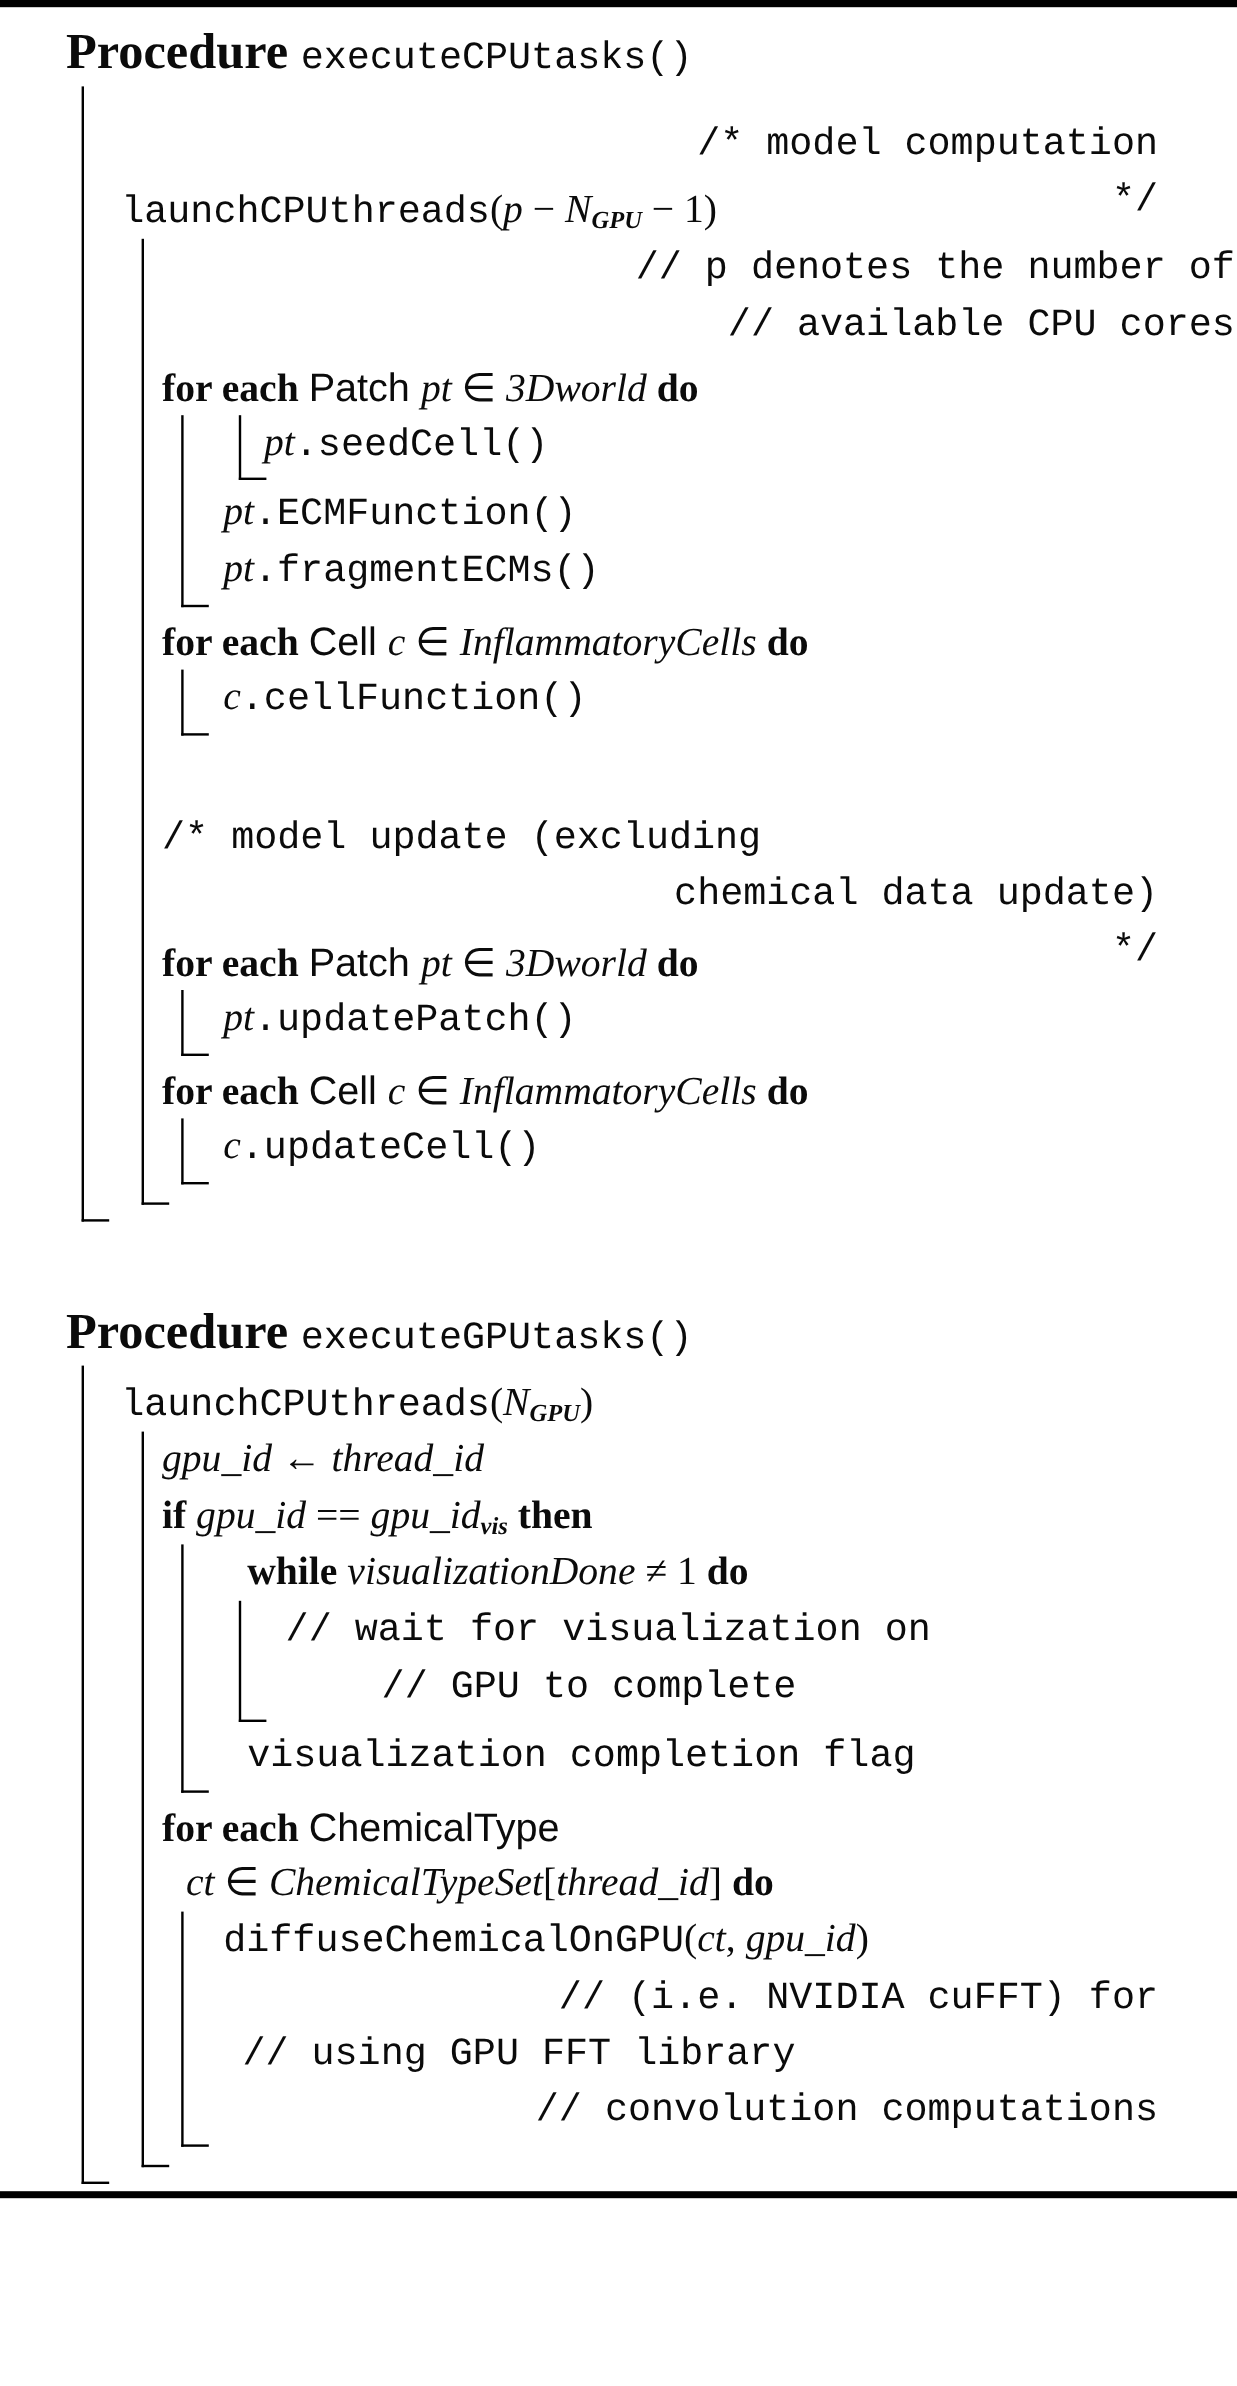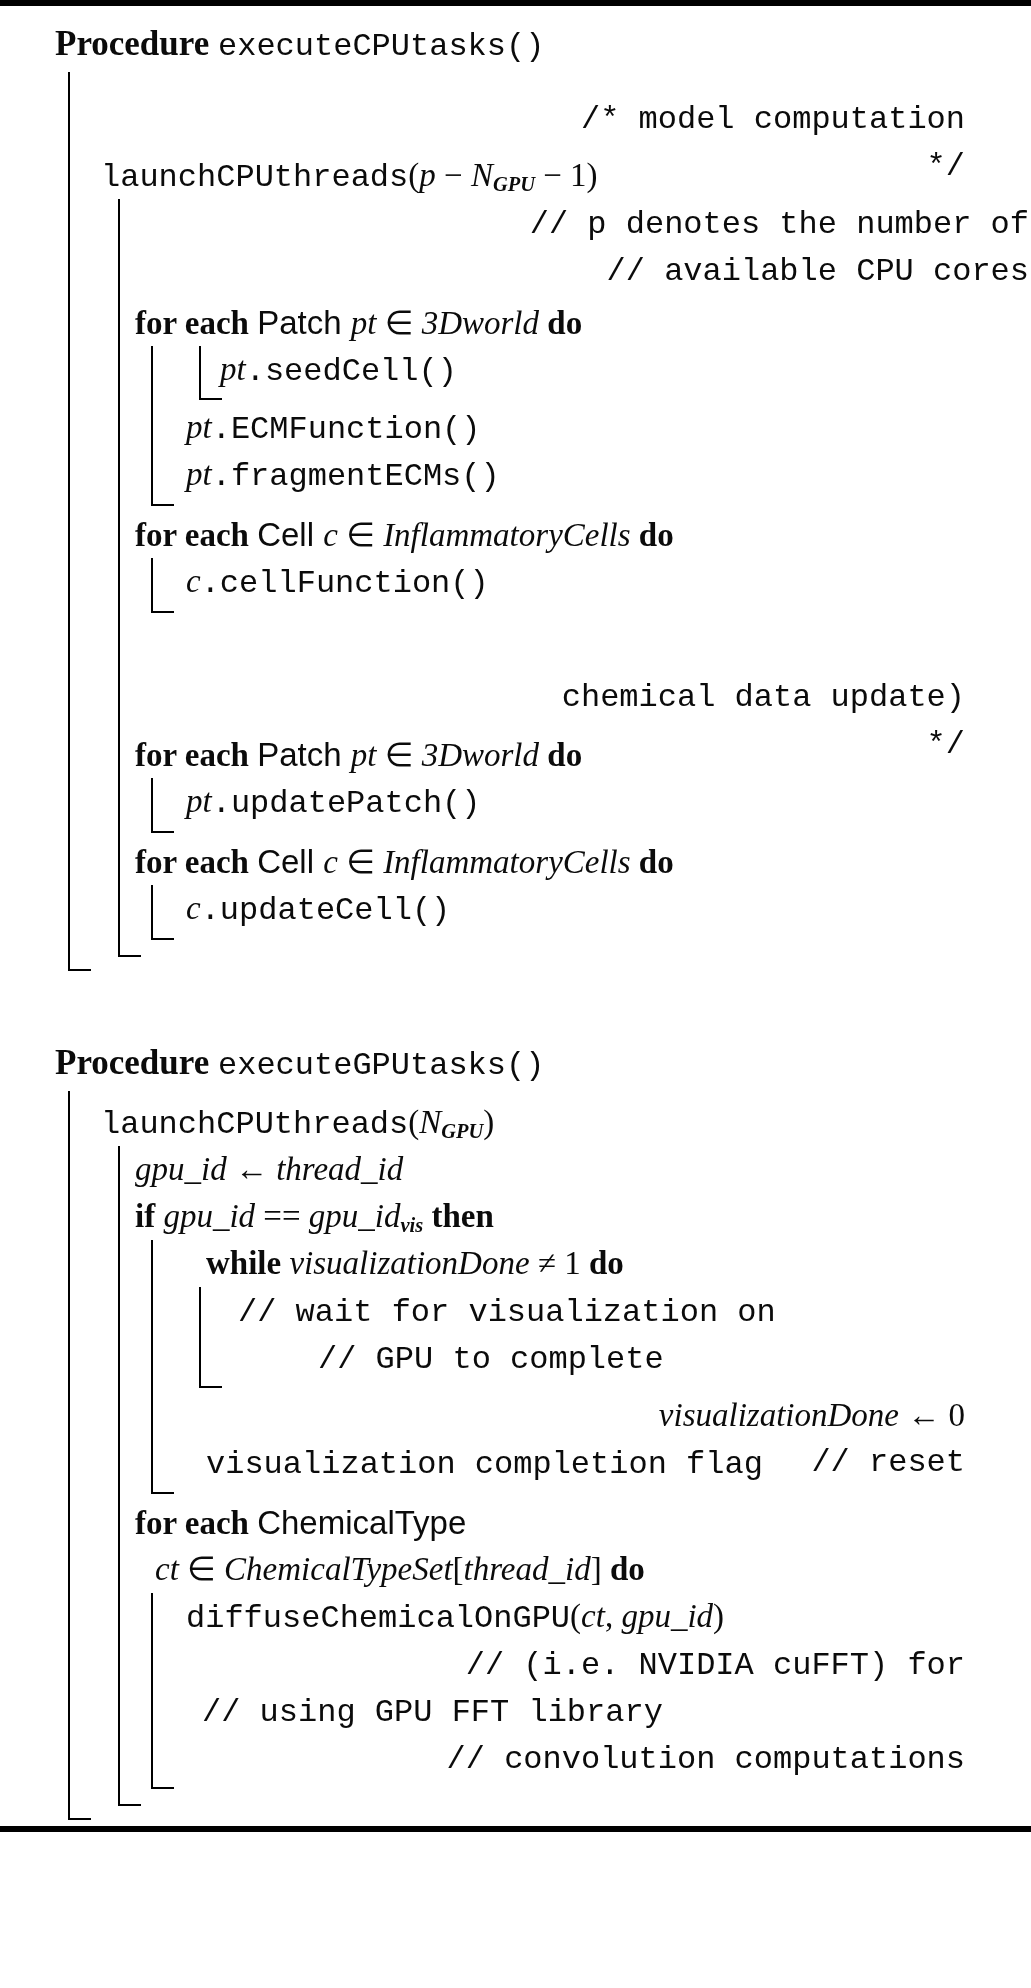--- a/index.html
+++ b/index.html
@@ -2,21 +2,21 @@
 <html><head>
 <meta charset="utf-8">
 <style>
   html,body{margin:0;padding:0;background:#ffffff;}
   .page{width:1031px;background:#fff;color:#0b0b0b;font-size:33px;}
   .rule{height:6px;background:#000;}
   .content{padding:10px 66px 6px 55px;}
   .line{height:47px;line-height:47px;white-space:nowrap;}
   .line span{white-space:pre;}
   .hdr{height:56px;line-height:56px;}
-  .hdr .kw{font-size:35px;}
+  .hdr .kw{font-size:42px;}
   .flexline{display:flex;justify-content:space-between;align-items:flex-end;flex-direction:column;}
   .r{text-align:right;}
   .bleed{margin-right:-64px;}
   .kw{font-family:"Liberation Serif","DejaVu Serif",serif;font-weight:700;}
   .sf{font-family:"Liberation Sans","DejaVu Sans",sans-serif;}
   .it{font-family:"Liberation Serif","DejaVu Sans",serif;font-style:italic;}
   .rm{font-family:"Liberation Serif","DejaVu Sans",serif;}
   .tt{font-family:"Liberation Mono","DejaVu Sans Mono",monospace;font-size:0.97em;}
   .sb{font-family:"Liberation Serif","DejaVu Sans",serif;font-style:italic;font-size:0.62em;position:relative;top:0.22em;font-weight:bold;}
   .blk{border-left:2.5px solid #000;position:relative;}
@@ -60,20 +60,21 @@
               <div class="line"><span class="it">pt</span><span class="tt">.seedCell()</span></div>
             </div>
             <div class="line"><span class="it">pt</span><span class="tt">.ECMFunction()</span></div>
             <div class="line"><span class="it">pt</span><span class="tt">.fragmentECMs()</span></div>
           </div>
           <div class="line"><span class="kw">for each </span><span class="sf">Cell </span><span class="it">c </span><span class="rm">∈ </span><span class="it">InflammatoryCells </span><span class="kw">do</span></div>
           <div class="blk fblk">
             <div class="line"><span class="it">c</span><span class="tt">.cellFunction()</span></div>
           </div>
           <div class="spc" style="height:56px"></div>
+          <div class="line"><span class="tt">/* model update (excluding</span></div>
           <div class="line flexline">
               <span class="tt ml66">chemical data update)</span>
               <span class="tt">*/</span>
             </div>
           <div class="spc" style="height:10px"></div>
           <div class="line"><span class="kw">for each </span><span class="sf">Patch </span><span class="it">pt </span><span class="rm">∈ </span><span class="it">3Dworld </span><span class="kw">do</span></div>
           <div class="blk fblk">
             <div class="line"><span class="it">pt</span><span class="tt">.updatePatch()</span></div>
           </div>
           <div class="line"><span class="kw">for each </span><span class="sf">Cell </span><span class="it">c </span><span class="rm">∈ </span><span class="it">InflammatoryCells </span><span class="kw">do</span></div>
@@ -93,24 +94,20 @@
         <div class="line"><span class="tt">launchCPUthreads</span><span class="rm">(</span><span class="it">N</span><span class="sb">GPU</span><span class="rm">)</span></div>
         <div class="blk lblk">
           <div class="line"><span class="it">gpu_id </span><span class="rm">← </span><span class="it">thread_id</span></div>
           <div class="line"><span class="kw">if </span><span class="it">gpu_id </span><span class="rm">== </span><span class="it">gpu_id</span><span class="sb">vis</span><span class="kw"> then</span></div>
           <div class="blk fblk">
             <div class="line ml9"><span class="kw">while </span><span class="it">visualizationDone </span><span class="rm">≠ 1 </span><span class="kw">do</span></div>
             <div class="blk wblk">
               <div class="line"><span class="tt">// wait for visualization on</span></div>
               <div class="line ml80"><span class="tt">// GPU to complete</span></div>
             </div>
-            <div class="line flexline">
-                <span><span class="it">visualizationDone </span><span class="rm">← 0</span></span>
-                <span class="tt">// reset</span>
-              </div>
             <div class="line ml20"><span class="tt">visualization completion flag</span></div>
           </div>
           <div class="line"><span class="kw">for each </span><span class="sf">ChemicalType</span></div>
           <div class="line ml20"><span class="it">ct </span><span class="rm">∈ </span><span class="it">ChemicalTypeSet</span><span class="rm">[</span><span class="it">thread_id</span><span class="rm">] </span><span class="kw">do</span></div>
           <div class="blk fblk">
             <div class="line"><span class="tt">diffuseChemicalOnGPU</span><span class="rm">(</span><span class="it">ct</span><span class="rm">, </span><span class="it">gpu_id</span><span class="rm">)</span></div>
             <div class="line r"><span class="tt">// (i.e. NVIDIA cuFFT) for</span></div>
             <div class="line ml16"><span class="tt">// using GPU FFT library</span></div>
             <div class="line r"><span class="tt">// convolution computations</span></div>
           </div>

